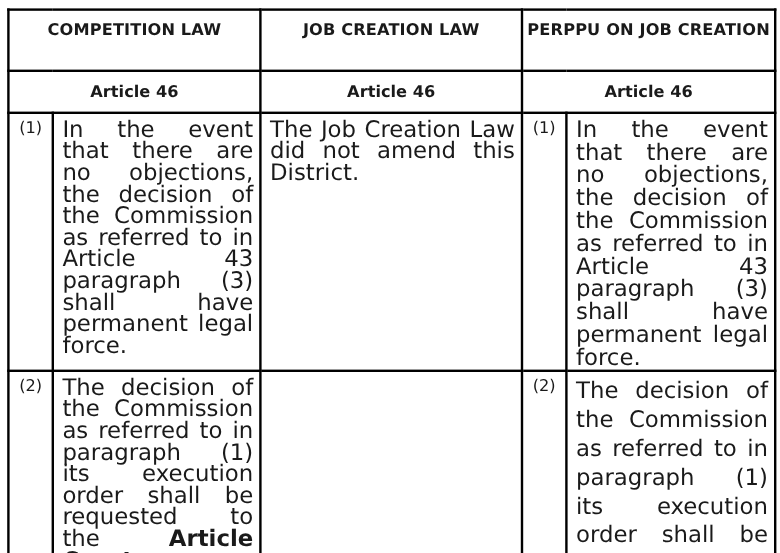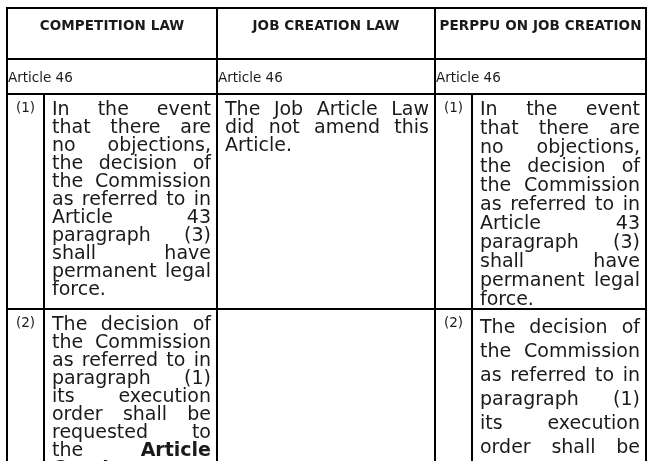--- a/index.html
+++ b/index.html
@@ -48,22 +48,22 @@
     font-size: 13.5px;
     font-weight: bold;
     text-align: center;
     vertical-align: top;
     padding-top: 8px;
     line-height: 17px;
     letter-spacing: 0.1px;
   }
   td.article-cell {
     font-size: 13.5px;
-    font-weight: normal;
-    text-align: left;
+    font-weight: bold;
+    text-align: center;
     vertical-align: middle;
   }
   td.num-cell {
     font-size: 13.5px;
     text-align: center;
     vertical-align: top;
     padding-top: 4px;
   }
   td.text-cell {
     font-size: 19px;
@@ -101,21 +101,21 @@
 
     <tr class="r-article">
       <td class="article-cell" colspan="2">Article 46</td>
       <td class="article-cell">Article 46</td>
       <td class="article-cell" colspan="2">Article 46</td>
     </tr>
 
     <tr class="r-body1">
       <td class="num-cell">(1)</td>
       <td class="text-cell">In the event that there are no objections, the decision of the Commission as referred to in Article 43 paragraph (3) shall have permanent legal force.</td>
-      <td class="text-cell">The Job Article Law did not amend this Article.</td>
+      <td class="text-cell">The Job Creation Law did not amend this District.</td>
       <td class="num-cell">(1)</td>
       <td class="text-cell perppu-1">In the event that there are no objections, the decision of the Commission as referred to in Article 43 paragraph (3) shall have permanent legal force.</td>
     </tr>
 
     <tr class="r-body2">
       <td class="num-cell">(2)</td>
       <td class="text-cell"><span>The decision of the Commission as referred to in paragraph (1) its execution order shall be requested to the </span><strong>Article Court.</strong><span></span></td>
       <td class="empty-cell"></td>
       <td class="num-cell">(2)</td>
       <td class="text-cell perppu-2"><span>The decision of the Commission as referred to in paragraph (1) its execution order shall be requested to the </span><strong>Commercial Court</strong><span>.</span></td>

